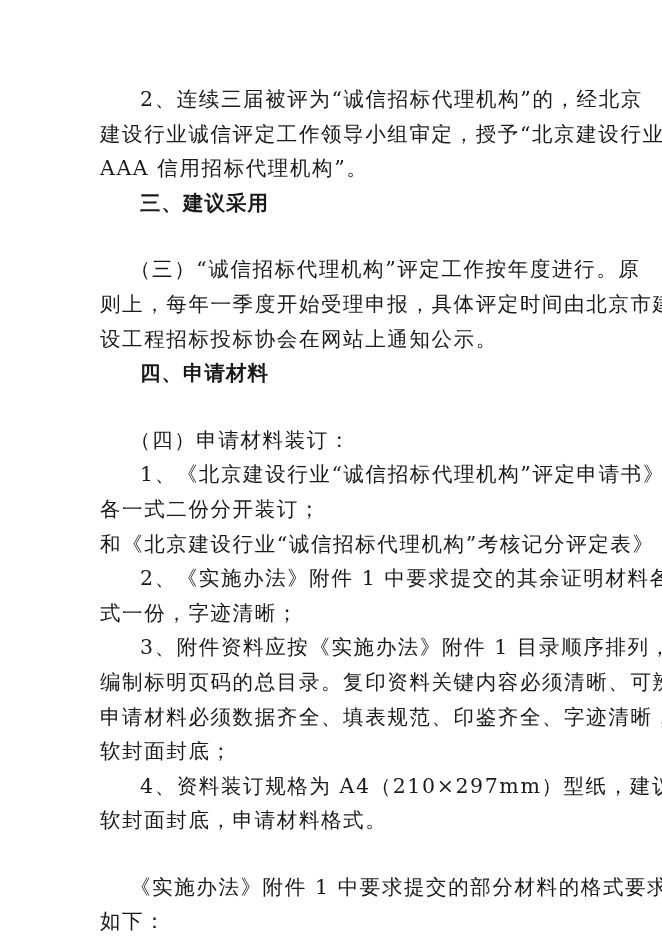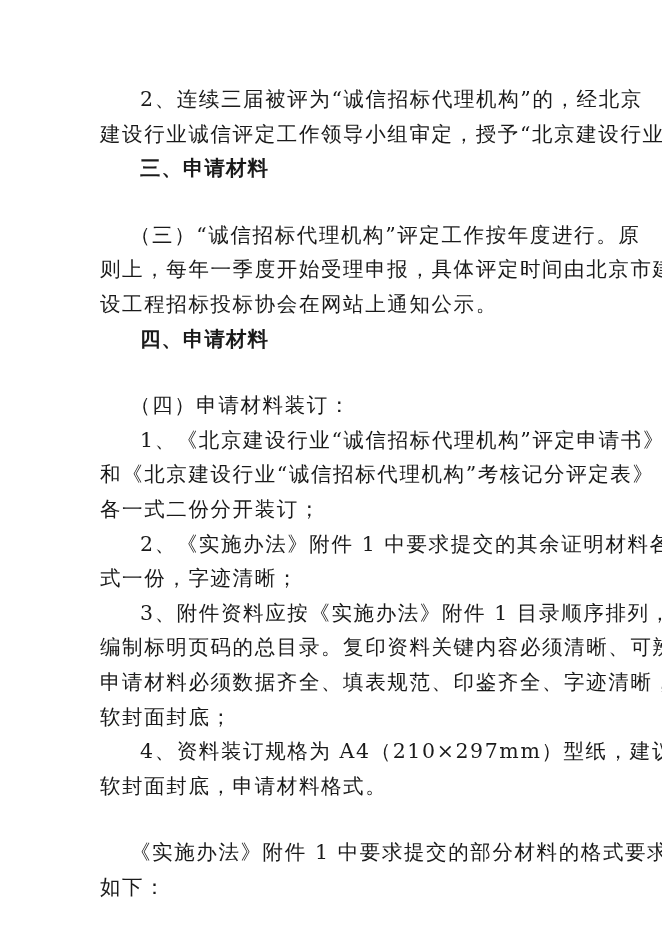--- a/index.html
+++ b/index.html
@@ -41,31 +41,32 @@
       text-align: justify;
       text-align-last: justify;
     }
   </style>
 </head>
 <body>
 
 <div class="page">
   <div class="line indent justify">2、连续三届被评为“诚信招标代理机构”的，经北京</div>
   <div class="line justify">建设行业诚信评定工作领导小组审定，授予“北京建设行业</div>
+  <div class="line">AAA 信用招标代理机构”。</div>
 
-  <div class="line indent heading">三、申请材料</div>
+  <div class="line indent heading">三、建议采用</div>
   <div class="line indent-half justify">（三）“诚信招标代理机构”评定工作按年度进行。原</div>
   <div class="line justify">则上，每年一季度开始受理申报，具体评定时间由北京市建</div>
   <div class="line">设工程招标投标协会在网站上通知公示。</div>
 
   <div class="line indent heading">四、申请材料</div>
   <div class="line indent-half">（四）申请材料装订：</div>
   <div class="line indent justify">1、《北京建设行业“诚信招标代理机构”评定申请书》</div>
+  <div class="line">各一式二份分开装订；</div>
   <div class="line justify">和《北京建设行业“诚信招标代理机构”考核记分评定表》</div>
-  <div class="line">各一式二份分开装订；</div>
   <div class="line indent justify">2、《实施办法》附件 1 中要求提交的其余证明材料各一</div>
   <div class="line">式一份，字迹清晰；</div>
   <div class="line indent justify">3、附件资料应按《实施办法》附件 1 目录顺序排列，</div>
   <div class="line justify">编制标明页码的总目录。复印资料关键内容必须清晰、可辨，</div>
   <div class="line justify">申请材料必须数据齐全、填表规范、印鉴齐全、字迹清晰，</div>
   <div class="line">软封面封底；</div>
   <div class="line indent justify">4、资料装订规格为 A4（210×297mm）型纸，建议采用</div>
   <div class="line">软封面封底，申请材料格式。</div>
   <div class="line indent-half justify">《实施办法》附件 1 中要求提交的部分材料的格式要求</div>
   <div class="line">如下：</div>

